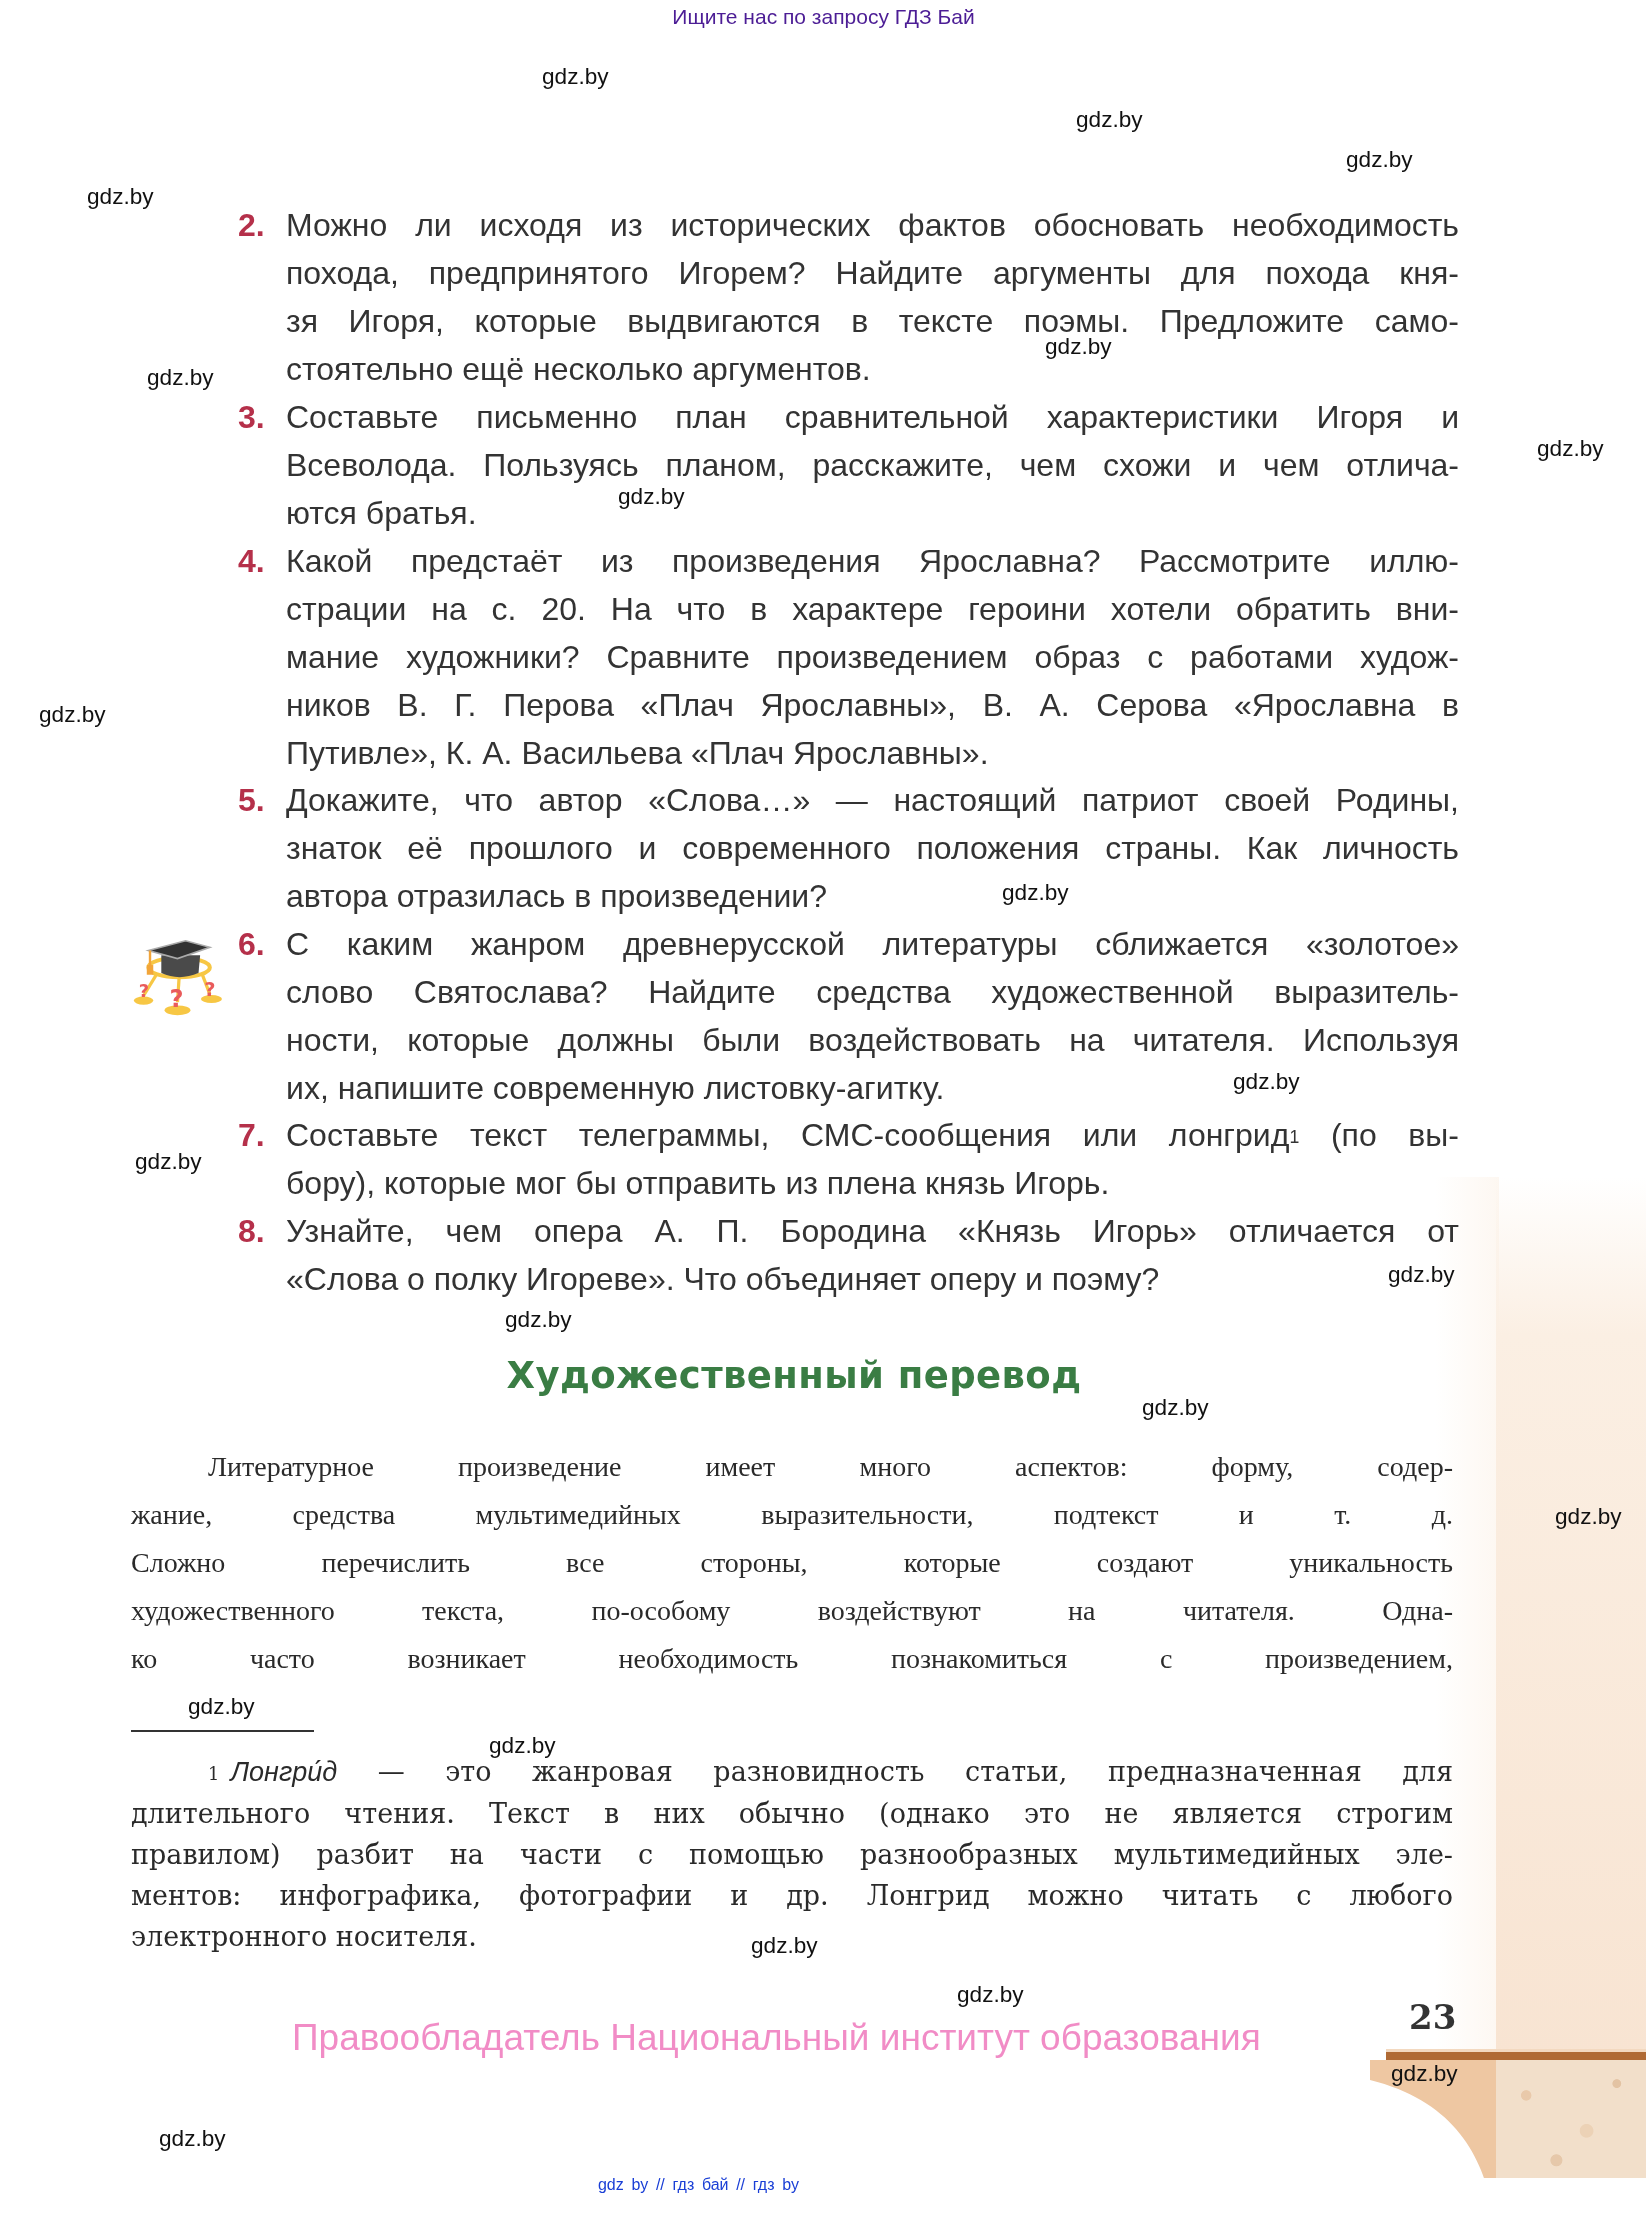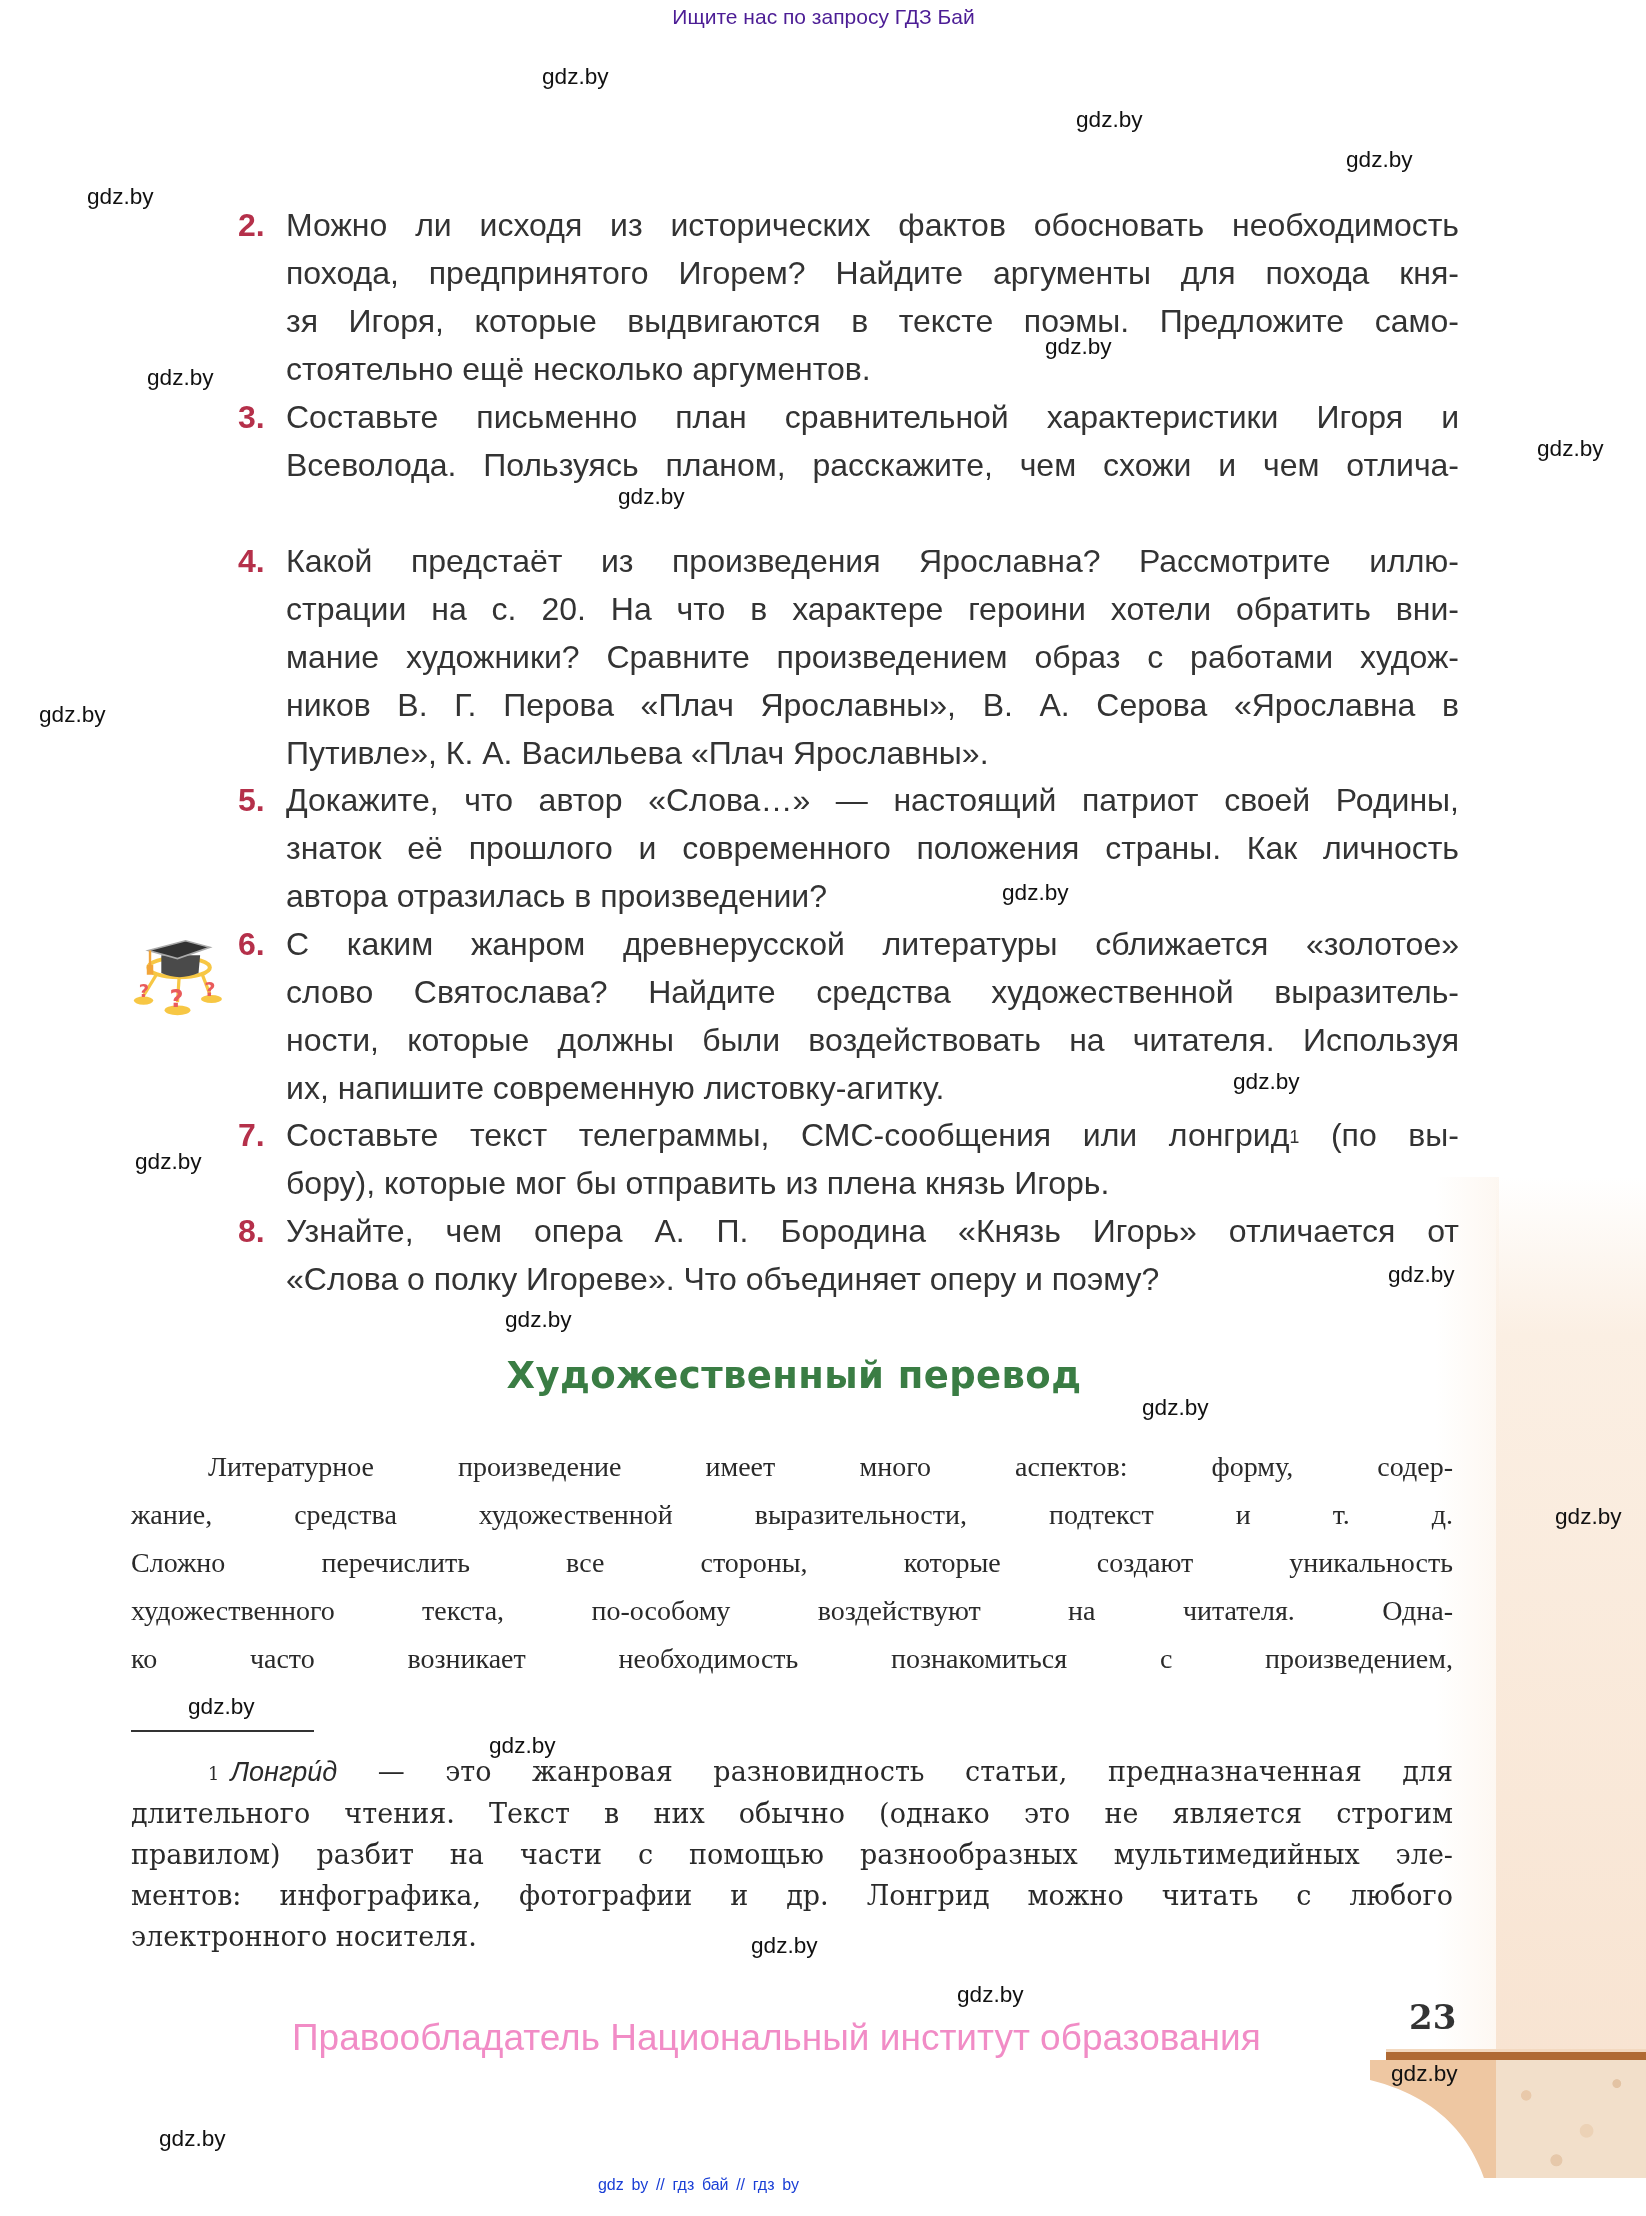--- a/index.html
+++ b/index.html
@@ -87,20 +87,21 @@
         <span class="line">похода, предпринятого Игорем? Найдите аргументы для похода кня-</span>
         <span class="line">зя Игоря, которые выдвигаются в тексте поэмы. Предложите само-</span>
         <span class="line last">стоятельно ещё несколько аргументов.</span>
       </div>
     </div>
     <div class="q" style="top: 393px;">
       <span class="num">3.</span>
       <div class="txt">
         <span class="line">Составьте письменно план сравнительной характеристики Игоря и</span>
         <span class="line">Всеволода. Пользуясь планом, расскажите, чем схожи и чем отлича-</span>
+        <span class="line last">ются братья.</span>
       </div>
     </div>
     <div class="q" style="top: 537px;">
       <span class="num">4.</span>
       <div class="txt">
         <span class="line">Какой предстаёт из произведения Ярославна? Рассмотрите иллю-</span>
         <span class="line">страции на с. 20. На что в характере героини хотели обратить вни-</span>
         <span class="line">мание художники? Сравните произведением образ с работами худож-</span>
         <span class="line">ников В. Г. Перова «Плач Ярославны», В. А. Серова «Ярославна в</span>
         <span class="line last">Путивле», К. А. Васильева «Плач Ярославны».</span>
@@ -155,21 +156,21 @@
     <text x="12" y="92" font-family="DejaVu Sans, sans-serif" font-weight="bold" font-size="22" fill="#e95b5b">?</text>
     <text x="50" y="104" font-family="DejaVu Sans, sans-serif" font-weight="bold" font-size="30" fill="#e95b5b">?</text>
     <text x="93" y="90" font-family="DejaVu Sans, sans-serif" font-weight="bold" font-size="24" fill="#e95b5b">?</text>
   </svg>
 </div>
 
 <div class="heading">Художественный перевод</div>
 
 <div class="body-text" style="top:1443px;">
   <span class="line indent">Литературное произведение имеет много аспектов: форму, содер-</span>
-  <span class="line">жание, средства художественной выразительности, подтекст и т. д.</span>
+  <span class="line">жание, средства мультимедийных выразительности, подтекст и т. д.</span>
   <span class="line">Сложно перечислить все стороны, которые создают уникальность</span>
   <span class="line">художественного текста, по-особому воздействуют на читателя. Одна-</span>
   <span class="line last">ко часто возникает необходимость познакомиться с произведением,</span>
 </div>
 
 <div class="fn-rule"></div>
 <div class="footnote" style="top:1751px;">
   <span class="line indent"><span class="mark">1</span><i>Лонгри́д</i> <span>— это жанровая разновидность статьи, предназначенная для</span></span>
   <span class="line">длительного чтения. Текст в них обычно (однако это не является строгим</span>
   <span class="line">правилом) разбит на части с помощью разнообразных мультимедийных эле-</span>

